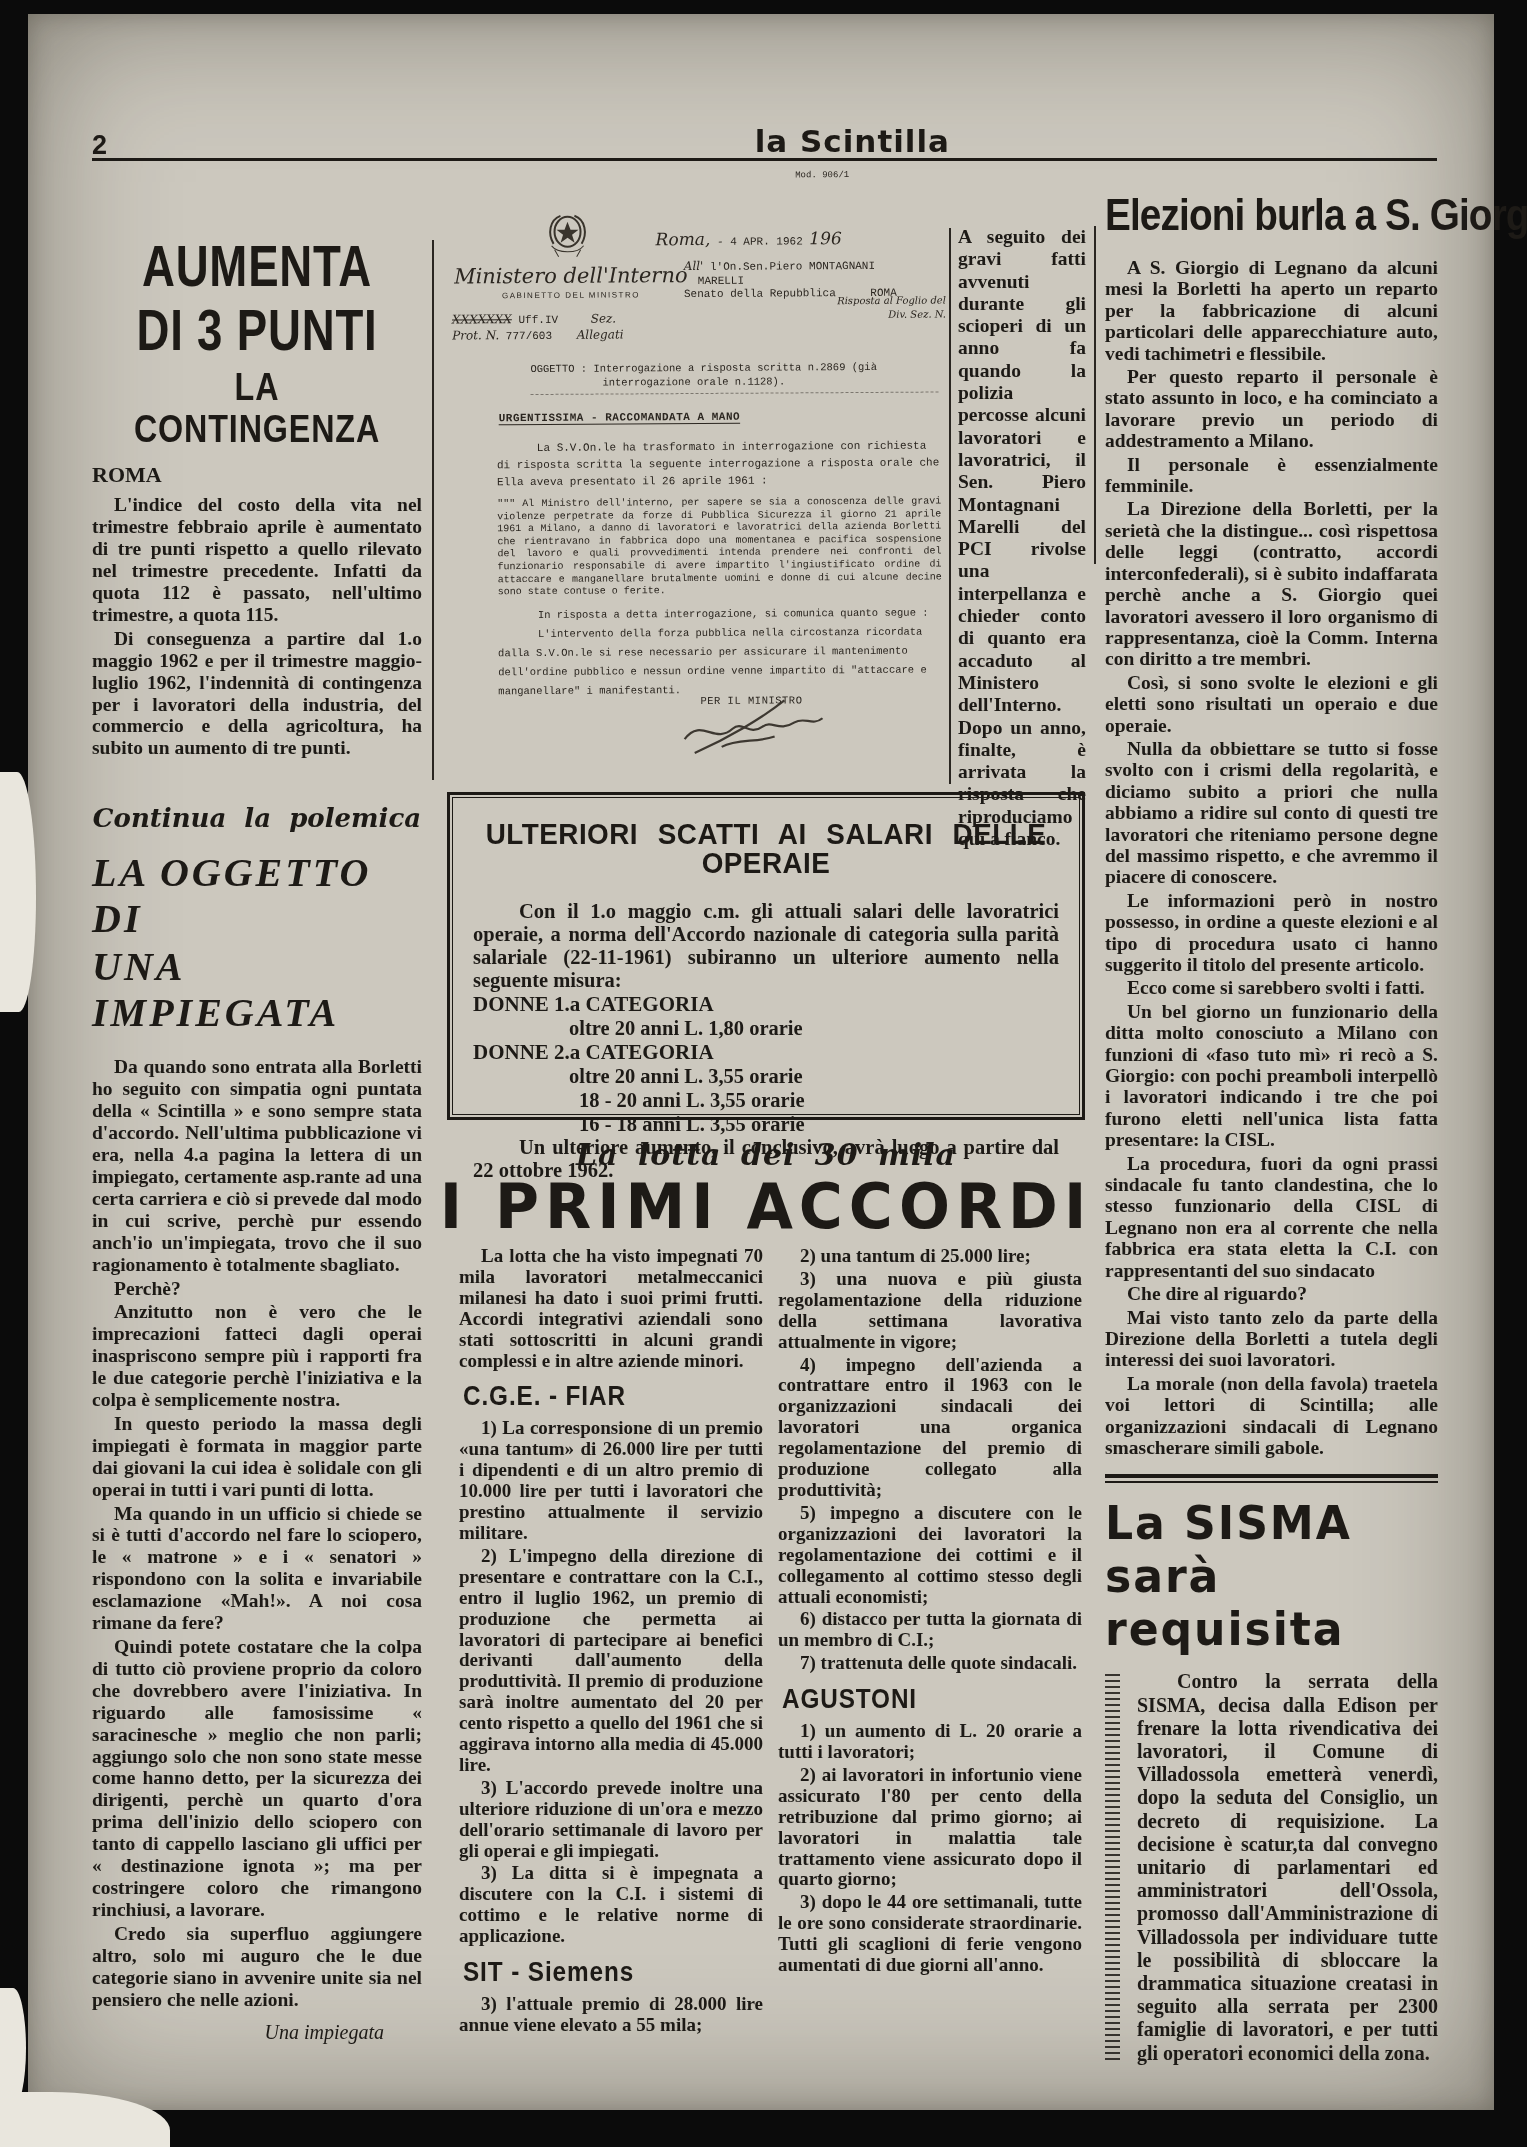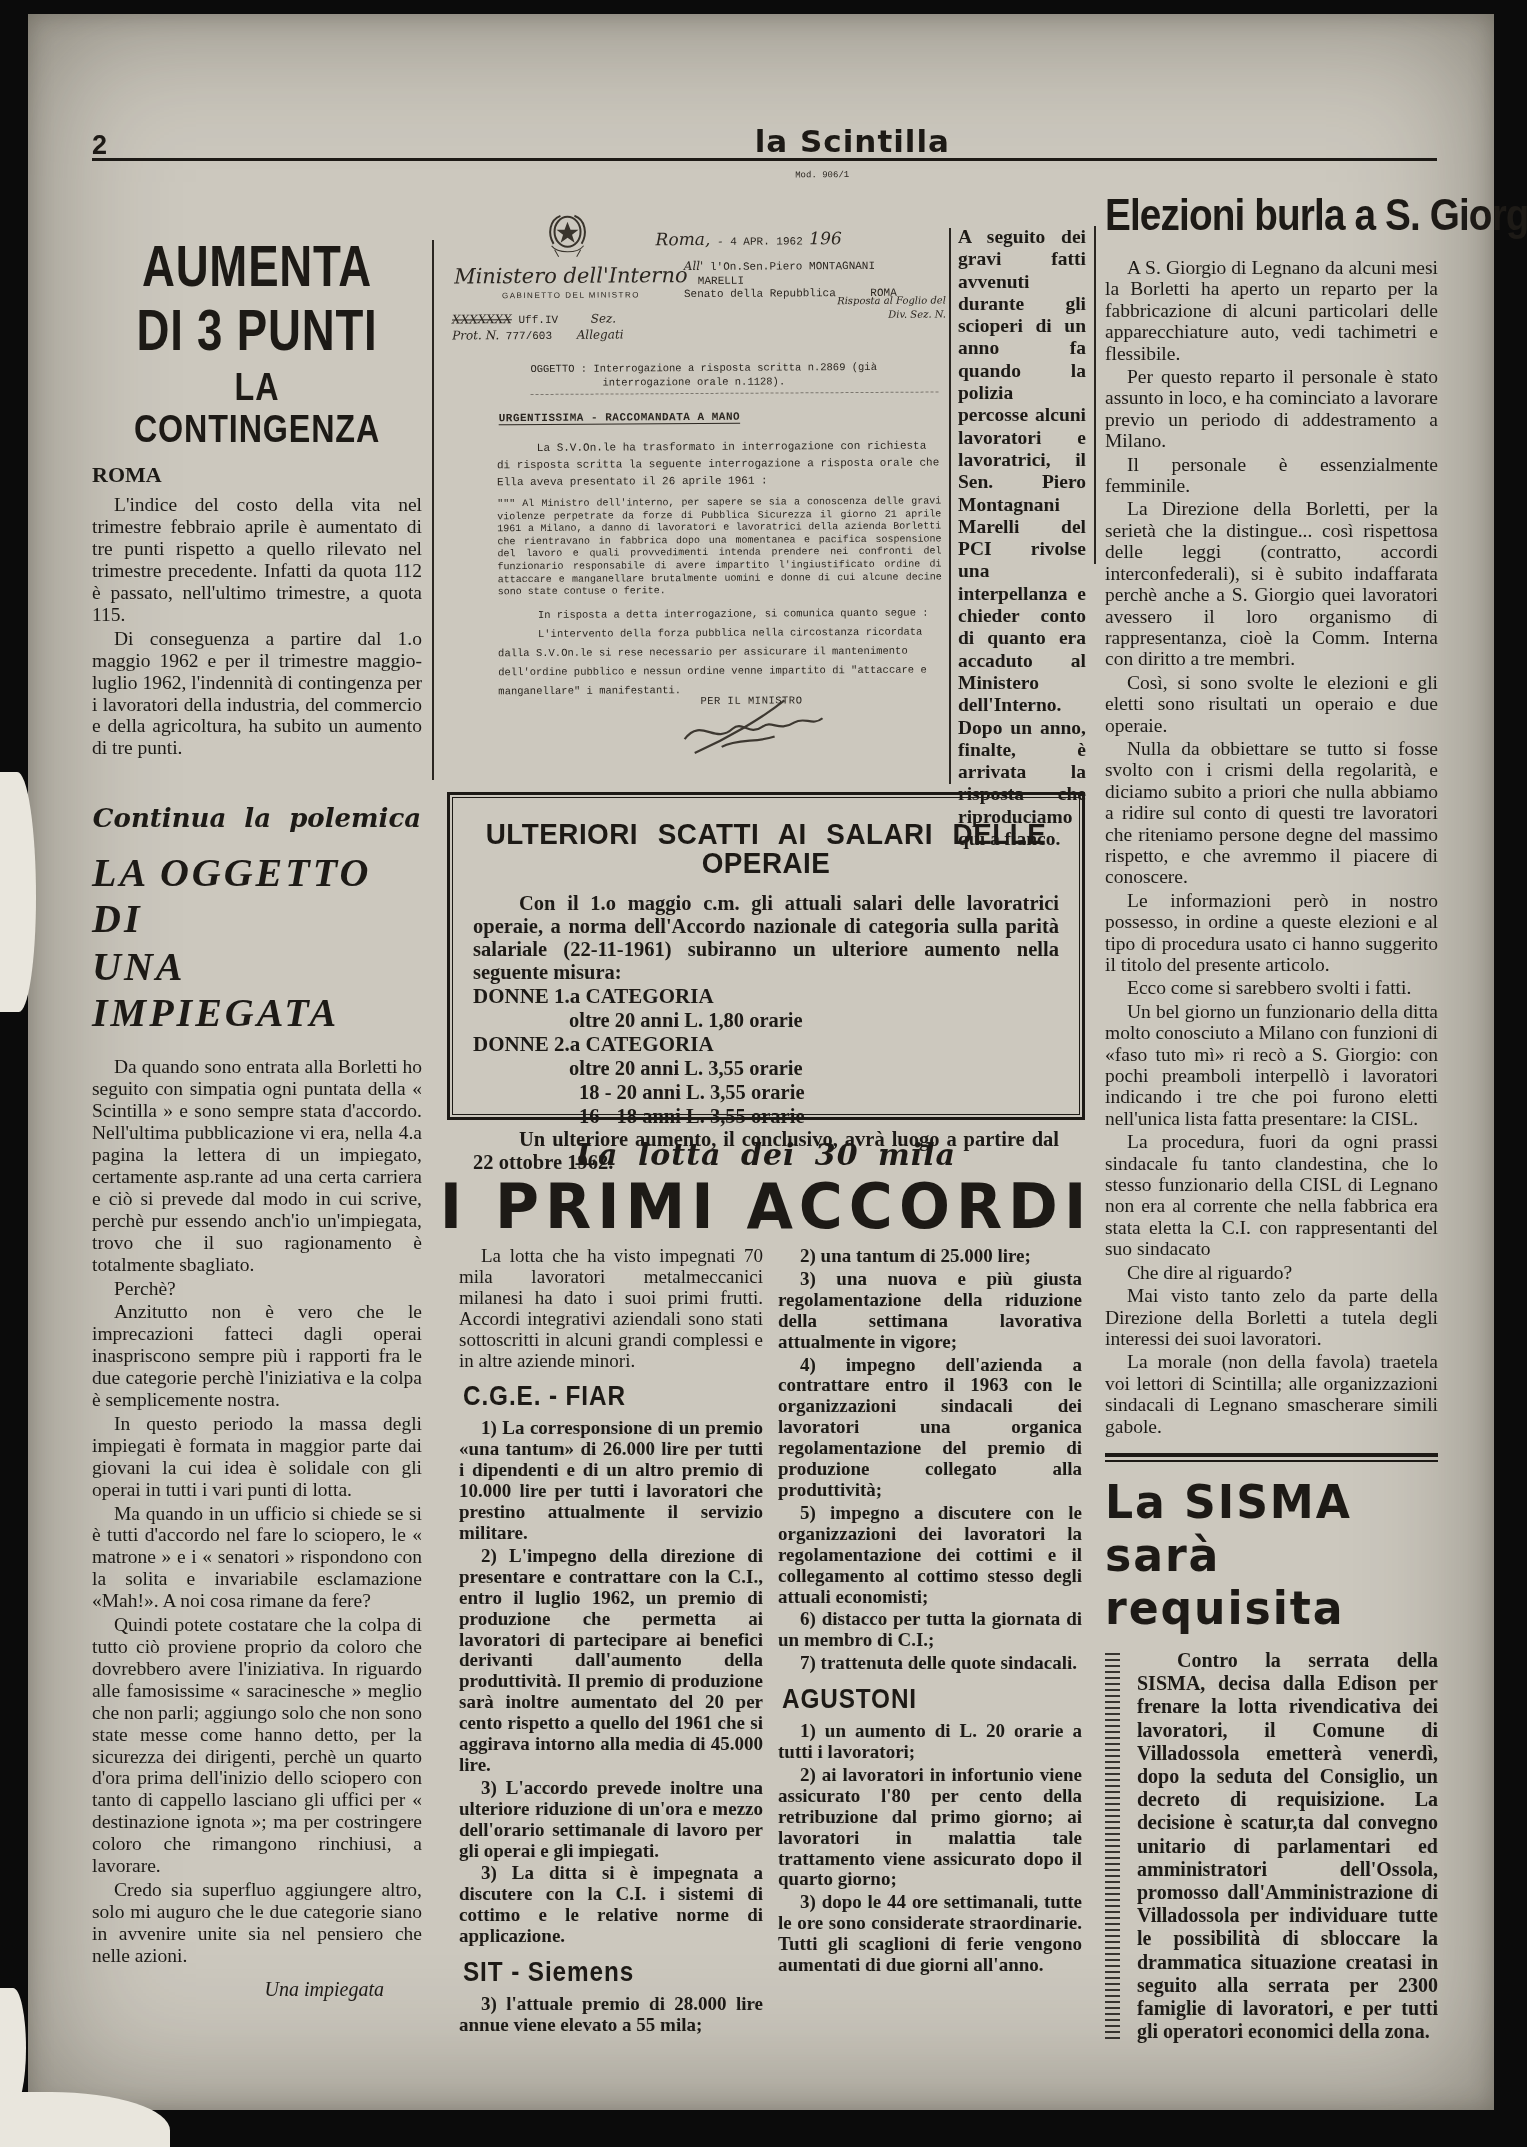--- a/index.html
+++ b/index.html
@@ -21,21 +21,21 @@
   .masthead{position:absolute;left:650px;top:126px;width:300px;text-align:right;
             font:bold 31px/1 "DejaVu Sans",sans-serif;letter-spacing:1px;}
   .header-rule{position:absolute;left:92px;top:158px;width:1345px;height:3px;background:var(--ink);}
 
   .vrule{position:absolute;width:2px;background:var(--ink-soft);}
   #vrule-1{left:432px;top:240px;height:540px;}
   #vrule-2{left:949px;top:228px;height:556px;}
   #vrule-3{left:1094px;top:226px;height:338px;}
 
   
-  .np-p{font-size:19.5px;line-height:21.9px;text-align:justify;text-indent:22px;margin-bottom:2px;}
+  .np-p{font-size:19.5px;line-height:21.9px;text-align:justify;text-indent:22px;margin-bottom:2px;font-weight:bold;}
   .np-p.b{font-weight:bold;}
 
   
   .col-left{position:absolute;left:92px;top:236px;width:330px;}
   .head-cond{font-family:"Liberation Sans",sans-serif;font-weight:bold;text-align:center;
              transform:scaleX(.8);transform-origin:50% 50%;}
   .h-aum{font-size:57px;line-height:60px;letter-spacing:1px;}
   .h-cont{font-size:38px;line-height:42px;letter-spacing:1px;margin-top:6px;transform:scaleX(.85);}
   .dateline{font:bold 22px/1.2 "Liberation Serif",serif;margin:12px 0 6px;}
   .kicker{font:bold italic 26px/1.2 "DejaVu Serif",serif;text-align:center;word-spacing:9px;margin:44px 0 16px;}
@@ -73,21 +73,21 @@
 
   
   .col-narrow{position:absolute;left:958px;top:226px;width:128px;
               font:bold 19.5px/22.3px "Liberation Serif",serif;text-align:justify;}
 
   
   .salari-outer{position:absolute;left:447px;top:792px;width:638px;height:328px;border:3px solid var(--ink);}
   .salari-inner{position:absolute;inset:2px;border:1px solid var(--ink);padding:14px 20px 10px;}
   .salari-title{font:bold 29px/1 "Liberation Sans",sans-serif;text-align:center;word-spacing:12px;
                 transform:scaleX(.96);letter-spacing:.5px;margin-top:8px;}
-  .salari-p{font:bold 20.5px/23px "Liberation Serif",serif;text-align:justify;margin-top:14px;text-indent:46px;}
+  .salari-p{font:bold 20.5px/23px "Liberation Serif",serif;text-align:justify;margin-top:22px;text-indent:46px;}
   .salari-cat{font:bold 21px/24px "Liberation Serif",serif;}
   .salari-val{font:bold 20.5px/24px "Liberation Serif",serif;padding-left:96px;}
   .salari-outro{font:bold 20.5px/23px "Liberation Serif",serif;text-align:justify;text-indent:46px;}
 
   
   .accordi-kicker{position:absolute;left:447px;top:1140px;width:638px;text-align:center;
                   font:bold italic 30px/1 "DejaVu Serif",serif;word-spacing:8px;letter-spacing:1px;}
   .accordi-headline{position:absolute;left:407px;top:1176px;width:718px;text-align:center;
                     font:bold 60px/1 "DejaVu Sans",sans-serif;letter-spacing:6px;transform:scale(1,1.05);}
   .acc-col{position:absolute;top:1246px;width:310px;}

